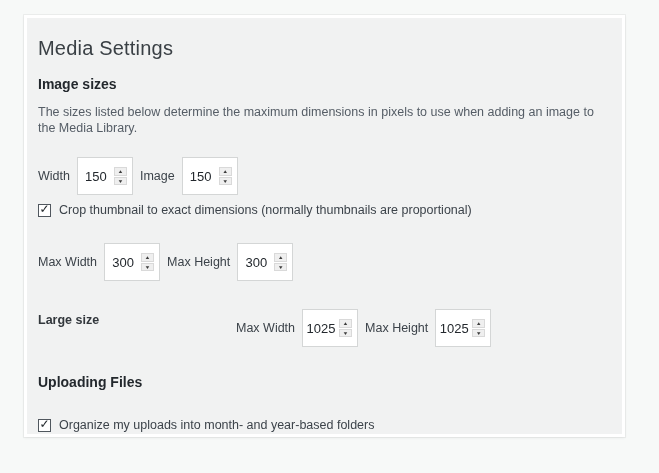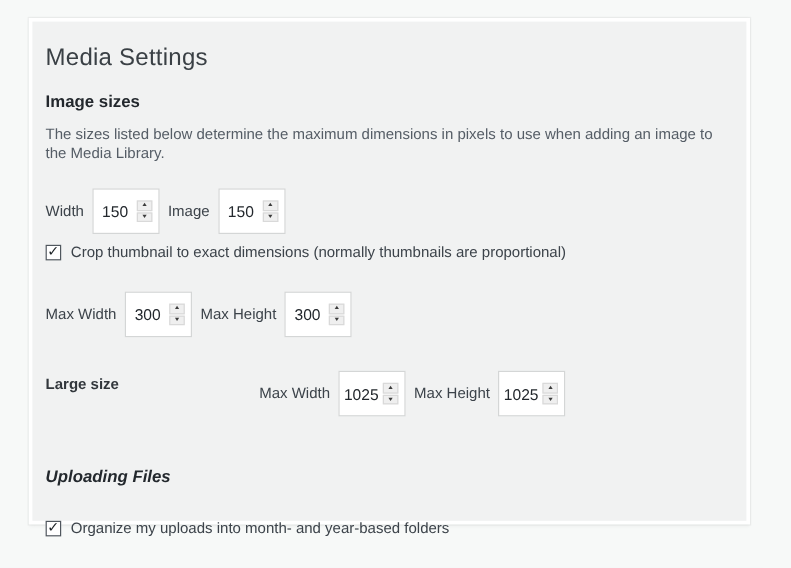--- a/index.html
+++ b/index.html
@@ -31,31 +31,31 @@
     line-height: 24px;
     letter-spacing: 0.2px;
   }
   .section-heading {
     margin: 16px 0 0 0;
     font-size: 14px;
     font-weight: 700;
     color: #23282d;
     line-height: 17px;
   }
-  .section-heading.uploading { margin-top: 42px; font-style: italic; }
+  .section-heading.uploading { margin-top: 27px; }
   .description {
     margin: 11px 0 16px 0;
     font-size: 12.5px;
     color: #555d66;
     line-height: 16px;
   }
   .form-row { display: flex; }
   .form-row.thumbnail { margin-top: 21px; }
   .form-row.medium { margin-top: 26px; }
-  .form-row.large { margin-top: 28px; }
+  .form-row.large { margin-top: 28px; gap: 20px; }
   .row-label {
     width: 178px;
     flex: 0 0 178px;
     font-size: 12.5px;
     font-weight: 700;
     color: #32373c;
     padding-top: 4px;
   }
   .row-controls { flex: 1; }
   .control-line {

